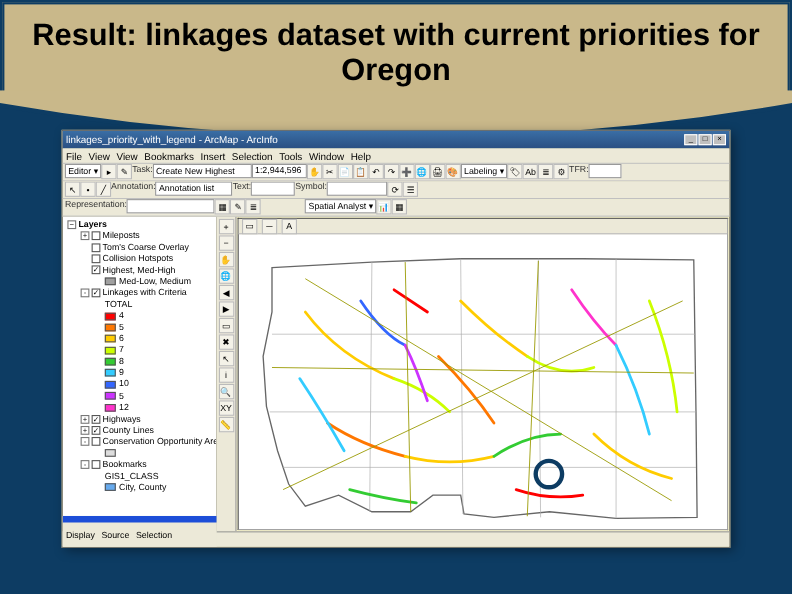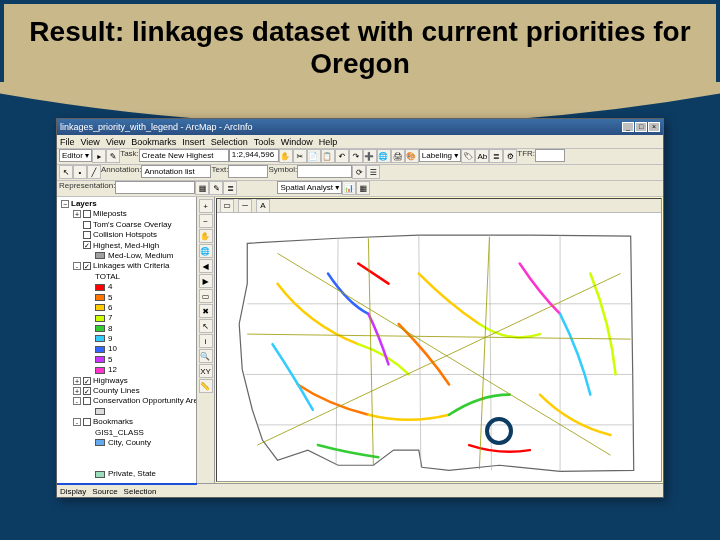--- a/index.html
+++ b/index.html
@@ -14,21 +14,21 @@
   .titlebar .win-btn{width:12px;height:10px;background:#c0c0c0;border:1px solid #fff;font-size:7px;line-height:7px;text-align:center;color:#000;}
   .menubar{height:14px;background:#ece9d8;display:flex;align-items:center;padding:0 3px;gap:6px;border-bottom:1px solid #c0c0c0;font-size:9px;}
   .menubar span{cursor:default;}
   .toolbar-row{height:16px;background:#ece9d8;border-bottom:1px solid #c0c0c0;display:flex;padding:0 2px;gap:0;overflow:hidden;font-size:8px;}
   .tbtn{width:14px;height:14px;border:1px solid #bbb;background:#f4f2e8;display:inline-flex;align-items:center;justify-content:center;font-size:8px;}
   .tsel{height:13px;border:1px solid #999;background:#fff;padding:0 2px;font-size:8px;display:inline-flex;align-items:center;}
   .tinput{height:13px;border:1px solid #999;background:#fff;width:50px;font-size:8px;padding:0 2px;}
   .tlabel{font-size:8px;color:#333;}
   .content-area{flex:1;display:flex;overflow:hidden;}
   .toc{width:140px;background:#fff;border-right:1px solid #999;overflow:auto;padding:2px;font-size:8px;line-height:1.3;}
-  .toc-tabs{position:absolute;bottom:0;left:0;height:14px;background:#ece9d8;border-top:2px solid #1d4ed8;display:flex;align-items:center;font-size:8px;padding:0 3px;gap:6px;width:140px;}
+  .toc-tabs{position:absolute;bottom:0;left:0;height:28px;background:#ece9d8;border-top:6px solid #1d4ed8;display:flex;align-items:center;font-size:8px;padding:0 3px;gap:6px;width:140px;}
   .toc .node{padding-left:2px;white-space:nowrap;}
   .toc .sub{padding-left:14px;}
   .toc .sw{display:inline-block;width:10px;height:7px;border:1px solid #555;vertical-align:middle;margin-right:3px;}
   .toc .ck{display:inline-block;width:8px;height:8px;border:1px solid #555;margin-right:2px;vertical-align:middle;text-align:center;font-size:7px;line-height:7px;}
   .toc .exp{display:inline-block;width:8px;height:8px;border:1px solid #777;margin-right:2px;text-align:center;font-size:7px;line-height:7px;vertical-align:middle;}
   .tool-strip{width:18px;background:#ece9d8;border-right:1px solid #999;display:flex;flex-direction:column;align-items:center;gap:1px;padding-top:2px;}
   .tool-strip .tbtn{width:14px;height:14px;}
   .map-area{flex:1;position:relative;background:#fff;border:1px inset #999;margin:1px;}
   .map-header{position:absolute;top:0;left:0;right:0;height:14px;background:#ece9d8;border-bottom:1px solid #bbb;display:flex;align-items:center;gap:4px;padding:0 3px;font-size:8px;}
   .map-svg{position:absolute;top:14px;left:0;right:0;bottom:0;}

